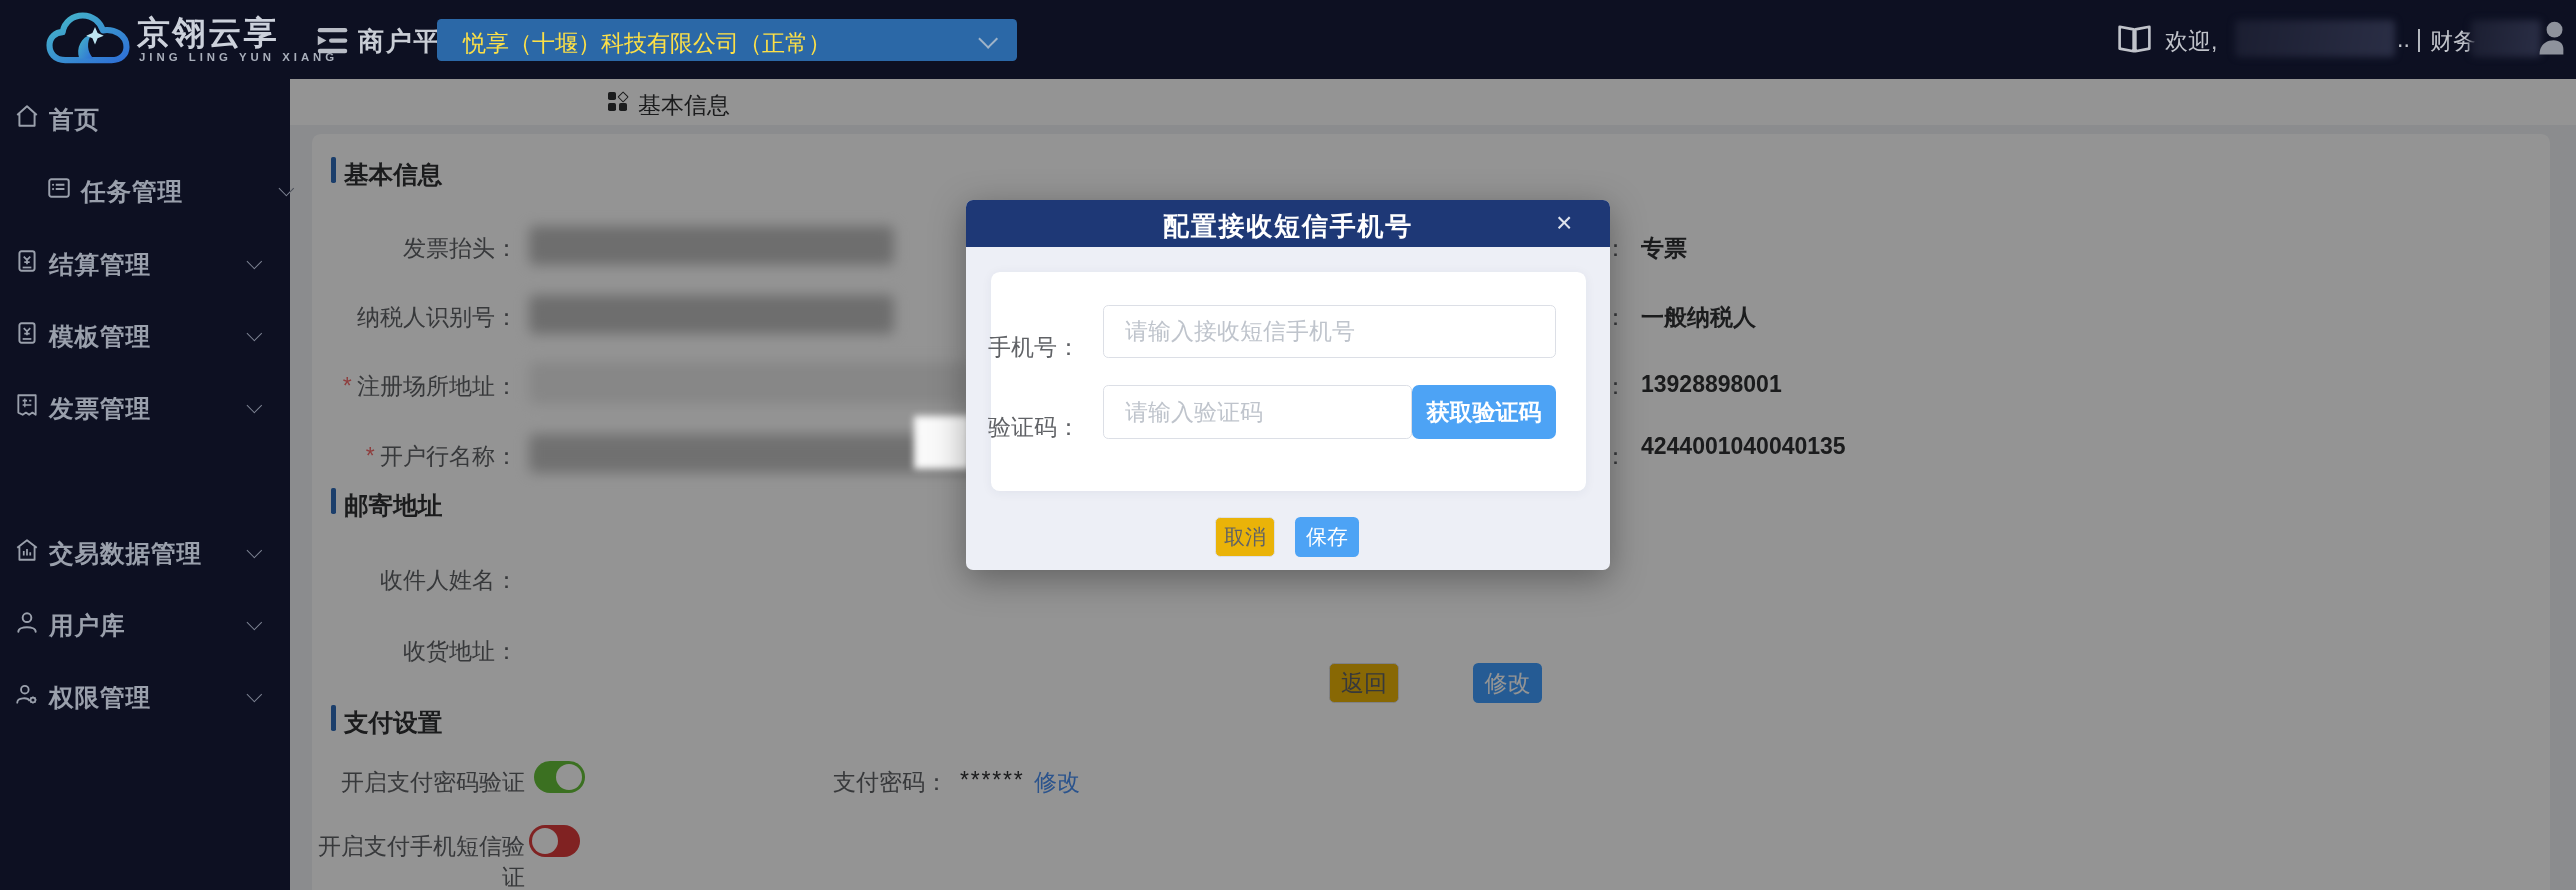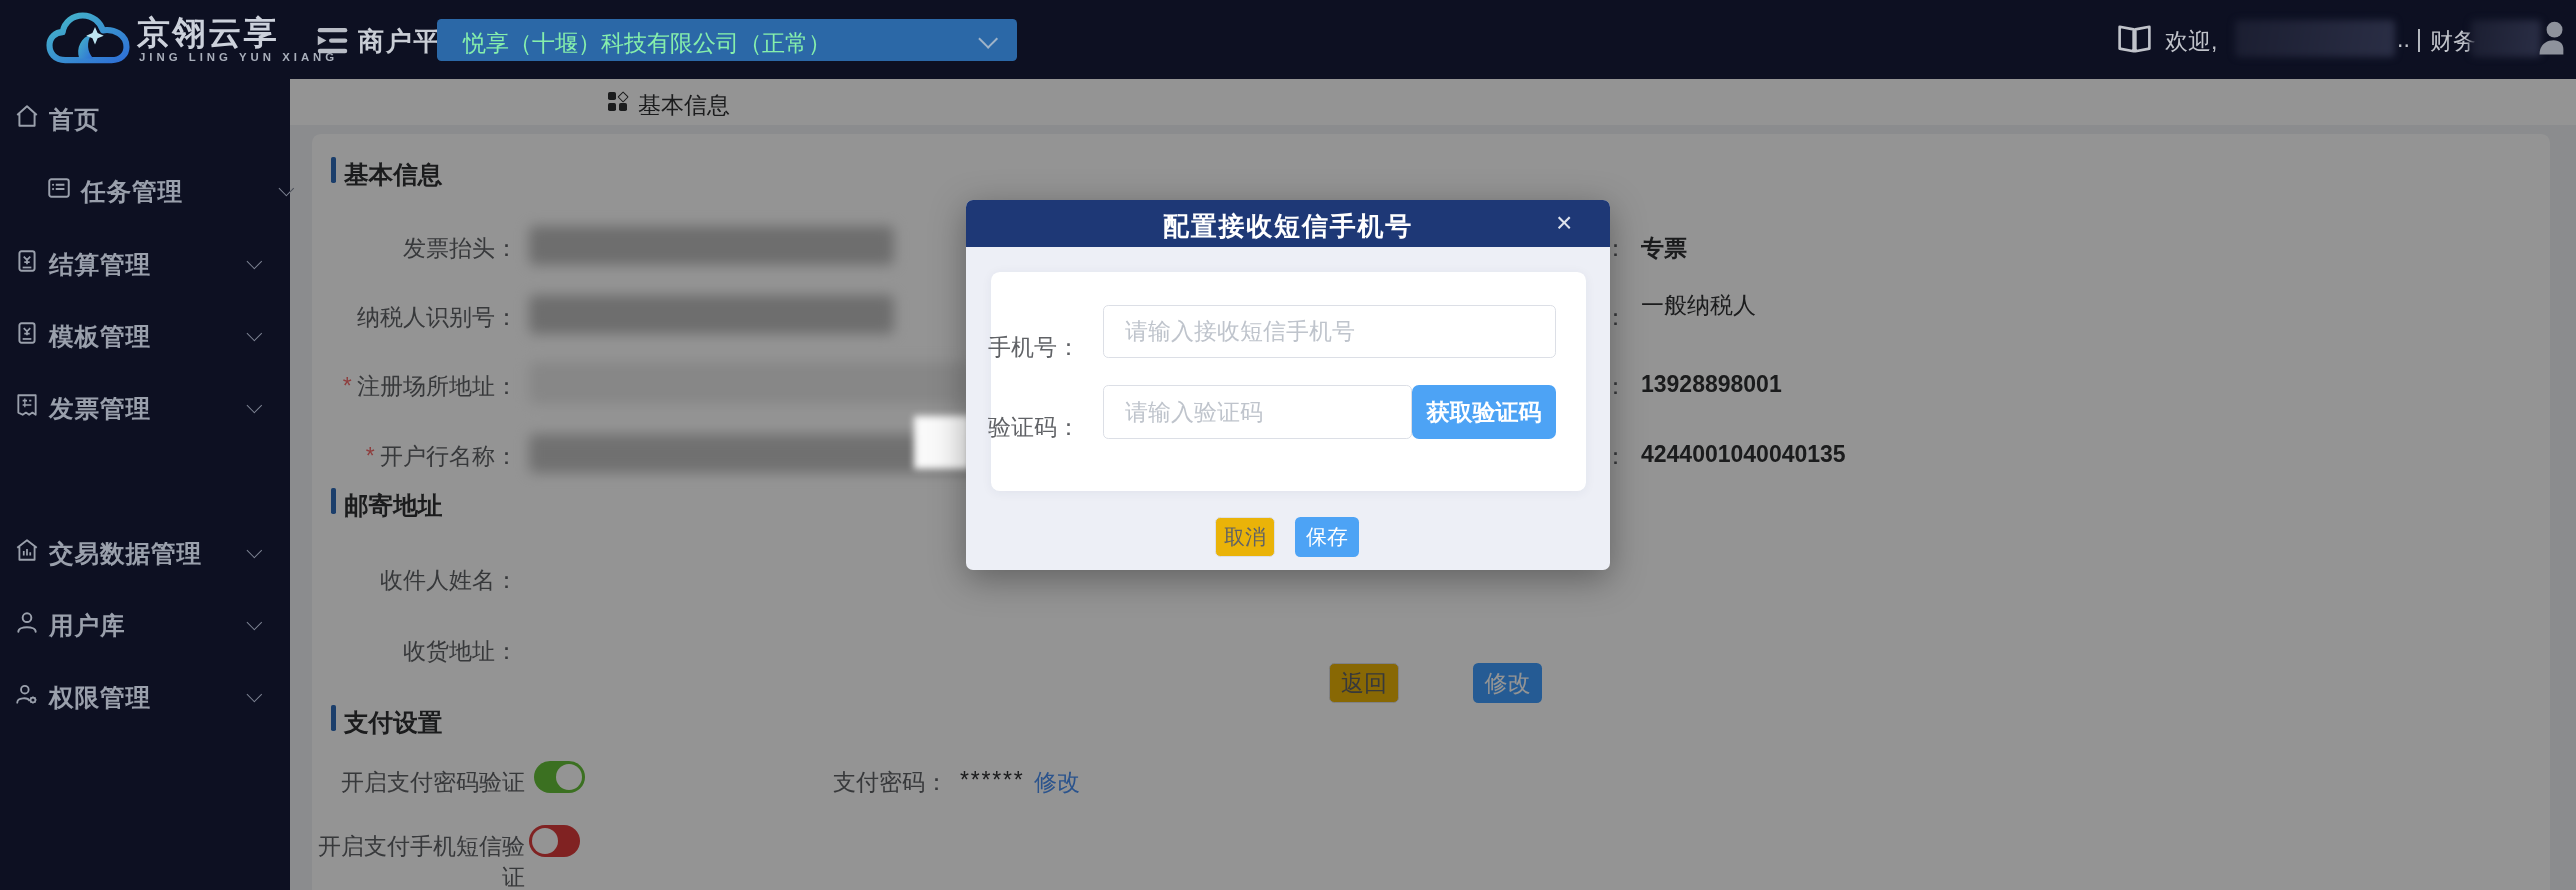--- a/index.html
+++ b/index.html
@@ -6,21 +6,21 @@
   body{font-family:"Liberation Sans","DejaVu Sans",sans-serif;}
   #stage{position:relative;width:2576px;height:891px;overflow:hidden;background:#0d1022;}
   .abs{position:absolute;}
 
   
   #header{left:0;top:0;width:2576px;height:79px;background:#0d1022;z-index:10;}
   .brand-cn{left:137px;top:10.5px;font-size:33px;font-weight:bold;color:#ccd1db;letter-spacing:2.6px;}
   .brand-en{left:139px;top:51px;font-size:11.4px;color:#a9afbb;letter-spacing:4px;font-weight:bold;}
   .platform-title{left:358px;top:24px;font-size:26px;color:#c9cdd5;font-weight:bold;letter-spacing:1.8px;}
   .company-btn{left:437px;top:18.5px;width:580px;height:42px;background:#2b68a7;border-radius:4.4px;cursor:pointer;}
-  .company-btn-label{left:26px;top:9.7px;font-size:23px;color:#86efac;}
+  .company-btn-label{left:26px;top:9.7px;font-size:23px;color:#fde047;}
   .chev{display:inline-block;width:12.3px;height:12.3px;border-right:2.6px solid #9fb3c8;border-bottom:2.6px solid #9fb3c8;transform:rotate(45deg);}
   .company-chev{left:981px;top:32px;}
   .hdr-right-txt{font-size:23px;color:#c0c3ca;top:25.5px;}
   .blur-dark{background:linear-gradient(100deg,#1b1e31,#2a2e45);border-radius:4.4px;filter:blur(3.5px);}
   
   #sidebar{left:0;top:79px;width:290px;height:812px;background:#0d1022;z-index:10;}
   .side-item{left:0;top:0;width:290px;height:49px;cursor:pointer;}
   .side-icon{left:14px;top:11.4px;width:26px;height:26px;color:#9aa0ac;}
   .side-label{left:49px;top:10.5px;font-size:24.6px;color:#9aa0ac;font-weight:bold;letter-spacing:0.9px;}
   .side-chev{left:249px;top:19.3px;width:9.7px;height:9.7px;border-right:1.8px solid #7e8494;border-bottom:1.8px solid #7e8494;transform:rotate(45deg);}
@@ -248,25 +248,25 @@
     <div class="abs blurbox" style="left:217px;top:228px;width:441px;height:42px;background:#e8e8e8;"></div>
 
     <div class="abs" style="left:0;top:307px;width:206px;text-align:right;">
       <span class="req">*</span><span class="flabel">开户行名称：</span>
     </div>
     <div class="abs blurbox" style="left:217px;top:300px;width:604px;height:39px;background:#c2c2c2;"></div>
 
     <div class="abs colon-frag" style="left:1292px;top:99px;">：</div>
     <div class="abs fvalue" style="left:1329px;top:99px;font-weight:bold;">专票</div>
     <div class="abs colon-frag" style="left:1292px;top:168px;">：</div>
-    <div class="abs fvalue" style="left:1329px;top:156px;font-weight:normal;">一般纳税人</div>
+    <div class="abs fvalue" style="left:1329px;top:168px;font-weight:bold;">一般纳税人</div>
     <div class="abs colon-frag" style="left:1292px;top:237px;">：</div>
     <div class="abs fvalue" style="left:1329px;top:237px;font-weight:bold;">13928898001</div>
     <div class="abs colon-frag" style="left:1292px;top:307px;">：</div>
-    <div class="abs fvalue" style="left:1329px;top:307px;font-weight:bold;">4244001040040135</div>
+    <div class="abs fvalue" style="left:1329px;top:299px;font-weight:bold;">4244001040040135</div>
 
     <span class="abs sec-bar" style="left:19.3px;top:354px;"></span>
     <span class="abs sec-title" style="left:32px;top:355px;">邮寄地址</span>
     <div class="abs flabel" style="left:0;top:431px;width:206px;">收件人姓名：</div>
     <div class="abs flabel" style="left:0;top:502px;width:206px;">收货地址：</div>
 
     <div class="abs btn-plain" style="left:1017px;top:529px;width:70px;height:40px;">返回</div>
     <div class="abs btn-primary" style="left:1161px;top:529px;width:69px;height:40px;">修改</div>
 
     <span class="abs sec-bar" style="left:19.3px;top:571px;"></span>

